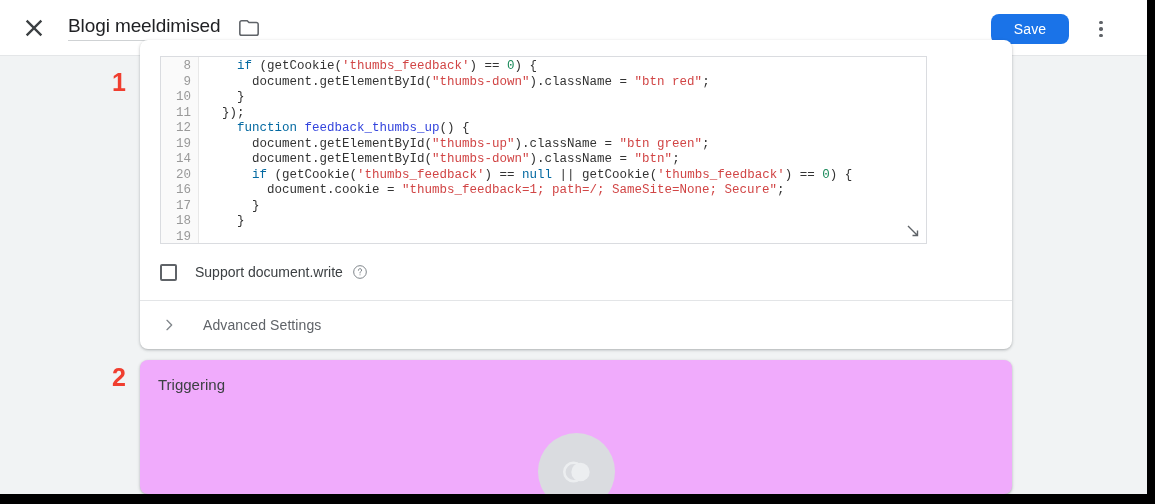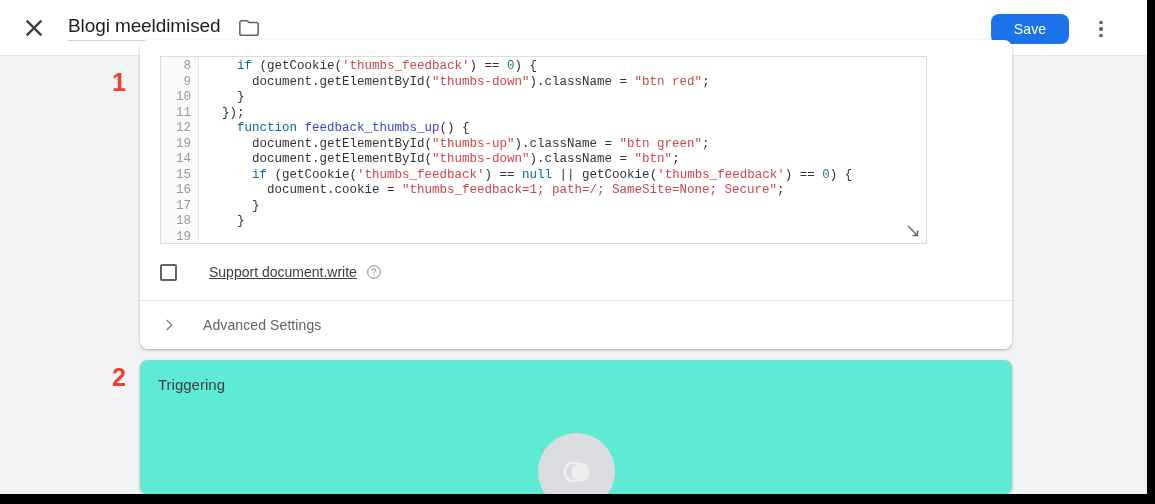--- a/index.html
+++ b/index.html
@@ -189,24 +189,23 @@
   }
   #doc-write-checkbox {
     width: 17px; height: 17px;
     border: 2px solid #5f6368;
     border-radius: 2px;
     background: #ffffff;
     cursor: pointer;
     flex: 0 0 17px;
   }
   #doc-write-label {
-    margin-left: 32px;
+    margin-left: 18px;
     font-size: 14px;
     color: #3c4043;
-    text-decoration: underline;
   }
   #doc-write-help-icon {
     margin-left: 9px;
     cursor: pointer;
     display: inline-flex;
   }
 
   #card-divider {
     margin-top: 14px;
     height: 1px;
@@ -235,21 +234,21 @@
     letter-spacing: .1px;
     text-align: right;
   }
 
   
   #card-triggering {
     position: absolute;
     left: 140px; top: 360px;
     width: 872px;
     height: 134px;
-    background: #5eead4;
+    background: #f0abfc;
     border-radius: 8px;
     box-shadow: 0 1px 2px rgba(60,64,67,.24), 0 1px 3px 1px rgba(60,64,67,.10);
     overflow: hidden;
   }
   #triggering-title {
     position: absolute;
     left: 18px; top: 16px;
     font-size: 15px;
     color: #3c4043;
   }
@@ -302,21 +301,21 @@
 
     <div id="code-editor">
       <div id="code-gutter">
           <div>8</div>
           <div>9</div>
           <div>10</div>
           <div>11</div>
           <div>12</div>
           <div>19</div>
           <div>14</div>
-          <div>15</div>
+          <div>20</div>
           <div>16</div>
           <div>17</div>
           <div>18</div>
           <div>19</div>
         </div>
       <div id="code-lines"><div><span class="tok-pl">    </span><span class="tok-kw">if</span><span class="tok-pl"> (getCookie(</span><span class="tok-str">'thumbs_feedback'</span><span class="tok-pl">) == </span><span class="tok-num">0</span><span class="tok-pl">) {</span></div><div><span class="tok-pl">      document.getElementById(</span><span class="tok-str">"thumbs-down"</span><span class="tok-pl">).className = </span><span class="tok-str">"btn red"</span><span class="tok-pl">;</span></div><div><span class="tok-pl">    }</span></div><div><span class="tok-pl">  });</span></div><div><span class="tok-pl">    </span><span class="tok-kw">function</span><span class="tok-pl"> </span><span class="tok-fn">feedback_thumbs_up</span><span class="tok-pl">() {</span></div><div><span class="tok-pl">      document.getElementById(</span><span class="tok-str">"thumbs-up"</span><span class="tok-pl">).className = </span><span class="tok-str">"btn green"</span><span class="tok-pl">;</span></div><div><span class="tok-pl">      document.getElementById(</span><span class="tok-str">"thumbs-down"</span><span class="tok-pl">).className = </span><span class="tok-str">"btn"</span><span class="tok-pl">;</span></div><div><span class="tok-pl">      </span><span class="tok-kw">if</span><span class="tok-pl"> (getCookie(</span><span class="tok-str">'thumbs_feedback'</span><span class="tok-pl">) == </span><span class="tok-kw">null</span><span class="tok-pl"> || getCookie(</span><span class="tok-str">'thumbs_feedback'</span><span class="tok-pl">) == </span><span class="tok-num">0</span><span class="tok-pl">) {</span></div><div><span class="tok-pl">        document.cookie = </span><span class="tok-str">"thumbs_feedback=1; path=/; SameSite=None; Secure"</span><span class="tok-pl">;</span></div><div><span class="tok-pl">      }</span></div><div><span class="tok-pl">    }</span></div><div>&nbsp;</div></div>
       <div id="editor-resize-handle">
         <svg width="14" height="14" viewBox="0 0 14 14" aria-hidden="true">
           <path d="M2 2 L11.5 11.5 M11.5 6.5 L11.5 11.5 L6.5 11.5" fill="none" stroke="#5f6368" stroke-width="1.4"></path>
         </svg>

